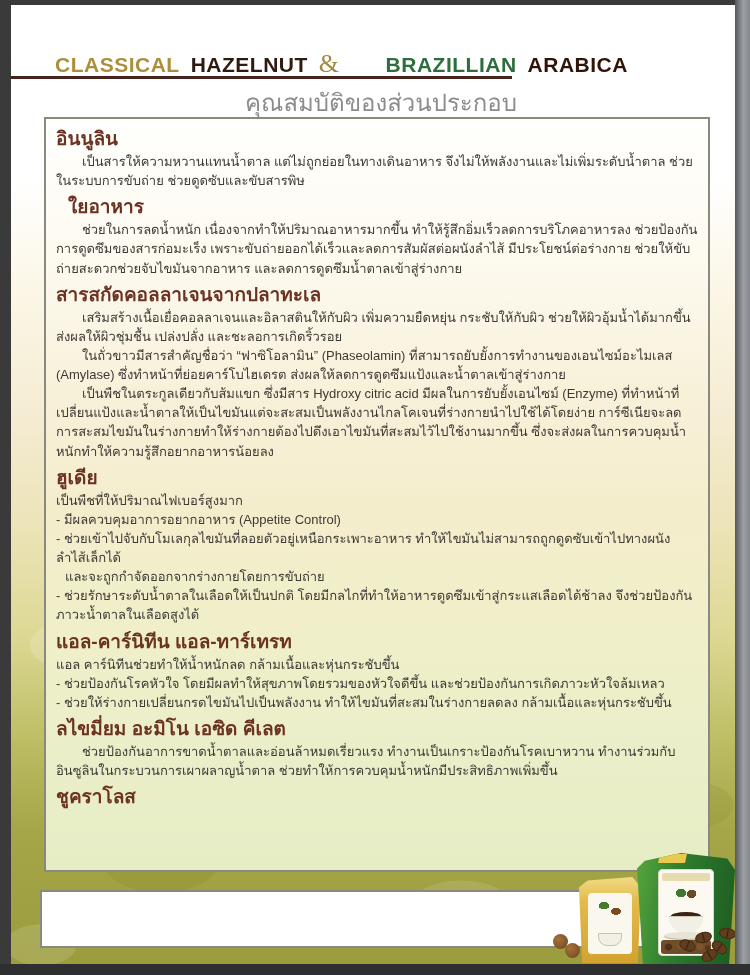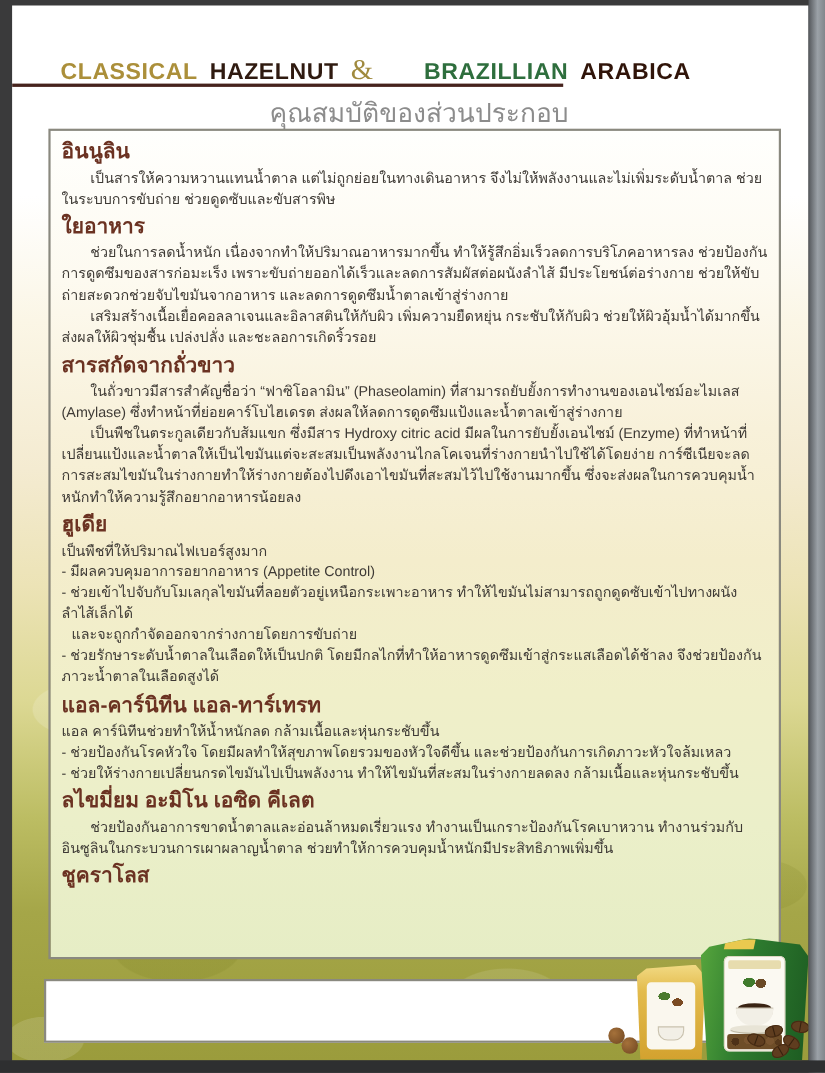--- a/index.html
+++ b/index.html
@@ -114,28 +114,28 @@
 
   <div class="subtitle" style="color: rgb(140, 140, 140);">คุณสมบัติของส่วนประกอบ</div>
 
   <div class="content-box">
     <div>
         <section class="sec">
           <div class="sec-h" style="color: rgb(107, 50, 34);">อินนูลิน</div>
           <div class="blk para">เป็นสารให้ความหวานแทนน้ำตาล แต่ไม่ถูกย่อยในทางเดินอาหาร จึงไม่ให้พลังงานและไม่เพิ่มระดับน้ำตาล ช่วยในระบบการขับถ่าย ช่วยดูดซับและขับสารพิษ</div>
         </section>
         <section class="sec">
-          <div class="sec-h" style="color: rgb(107, 50, 34);">ใยอาหาร</div>
+          <div class="sec-h" style="color: rgb(107, 50, 34); margin-left: 12px;">ใยอาหาร</div>
           <div class="blk para">ช่วยในการลดน้ำหนัก เนื่องจากทำให้ปริมาณอาหารมากขึ้น ทำให้รู้สึกอิ่มเร็วลดการบริโภคอาหารลง ช่วยป้องกันการดูดซึมของสารก่อมะเร็ง เพราะขับถ่ายออกได้เร็วและลดการสัมผัสต่อผนังลำไส้ มีประโยชน์ต่อร่างกาย ช่วยให้ขับถ่ายสะดวกช่วยจับไขมันจากอาหาร และลดการดูดซึมน้ำตาลเข้าสู่ร่างกาย</div>
         </section>
         <section class="sec">
+          <div class="sec-h" style="color: rgb(107, 50, 34);">สารสกัดคอลลาเจนจากปลาทะเล</div>
           <div class="blk para">เสริมสร้างเนื้อเยื่อคอลลาเจนและอิลาสตินให้กับผิว เพิ่มความยืดหยุ่น กระชับให้กับผิว ช่วยให้ผิวอุ้มน้ำได้มากขึ้นส่งผลให้ผิวชุ่มชื้น เปล่งปลั่ง และชะลอการเกิดริ้วรอย</div>
         </section>
         <section class="sec">
-          <div class="sec-h" style="color: rgb(107, 50, 34);">สารสกัดจากถั่วขาว</div>
           <div class="blk para">ในถั่วขาวมีสารสำคัญชื่อว่า “ฟาซิโอลามิน” (Phaseolamin) ที่สามารถยับยั้งการทำงานของเอนไซม์อะไมเลส (Amylase) ซึ่งทำหน้าที่ย่อยคาร์โบไฮเดรต ส่งผลให้ลดการดูดซึมแป้งและน้ำตาลเข้าสู่ร่างกาย</div>
         </section>
         <section class="sec">
           <div class="blk para">เป็นพืชในตระกูลเดียวกับส้มแขก ซึ่งมีสาร Hydroxy citric acid มีผลในการยับยั้งเอนไซม์ (Enzyme) ที่ทำหน้าที่เปลี่ยนแป้งและน้ำตาลให้เป็นไขมันแต่จะสะสมเป็นพลังงานไกลโคเจนที่ร่างกายนำไปใช้ได้โดยง่าย การ์ซีเนียจะลดการสะสมไขมันในร่างกายทำให้ร่างกายต้องไปดึงเอาไขมันที่สะสมไว้ไปใช้งานมากขึ้น ซึ่งจะส่งผลในการควบคุมน้ำหนักทำให้ความรู้สึกอยากอาหารน้อยลง</div>
         </section>
         <section class="sec">
           <div class="sec-h" style="color: rgb(107, 50, 34);">ฮูเดีย</div>
           <div class="blk line">เป็นพืชที่ให้ปริมาณไฟเบอร์สูงมาก</div>
           <div class="blk line">- มีผลควบคุมอาการอยากอาหาร (Appetite Control)</div>
           <div class="blk line">- ช่วยเข้าไปจับกับโมเลกุลไขมันที่ลอยตัวอยู่เหนือกระเพาะอาหาร ทำให้ไขมันไม่สามารถถูกดูดซับเข้าไปทางผนังลำไส้เล็กได้</div>

